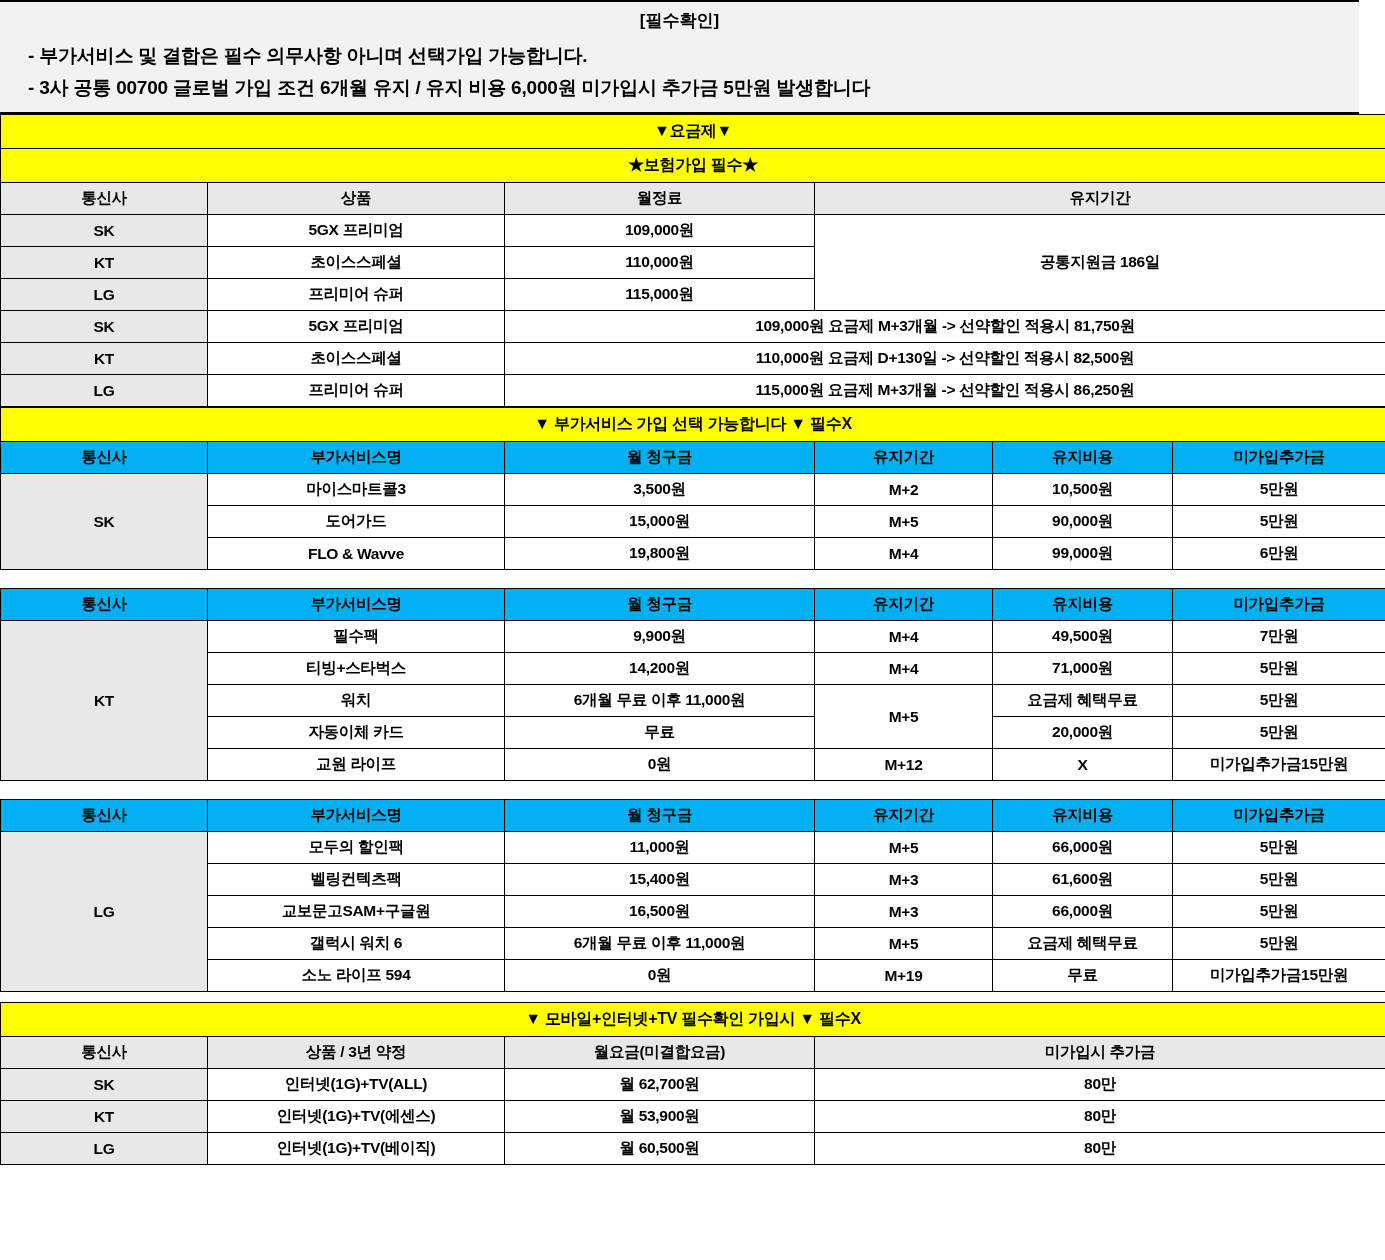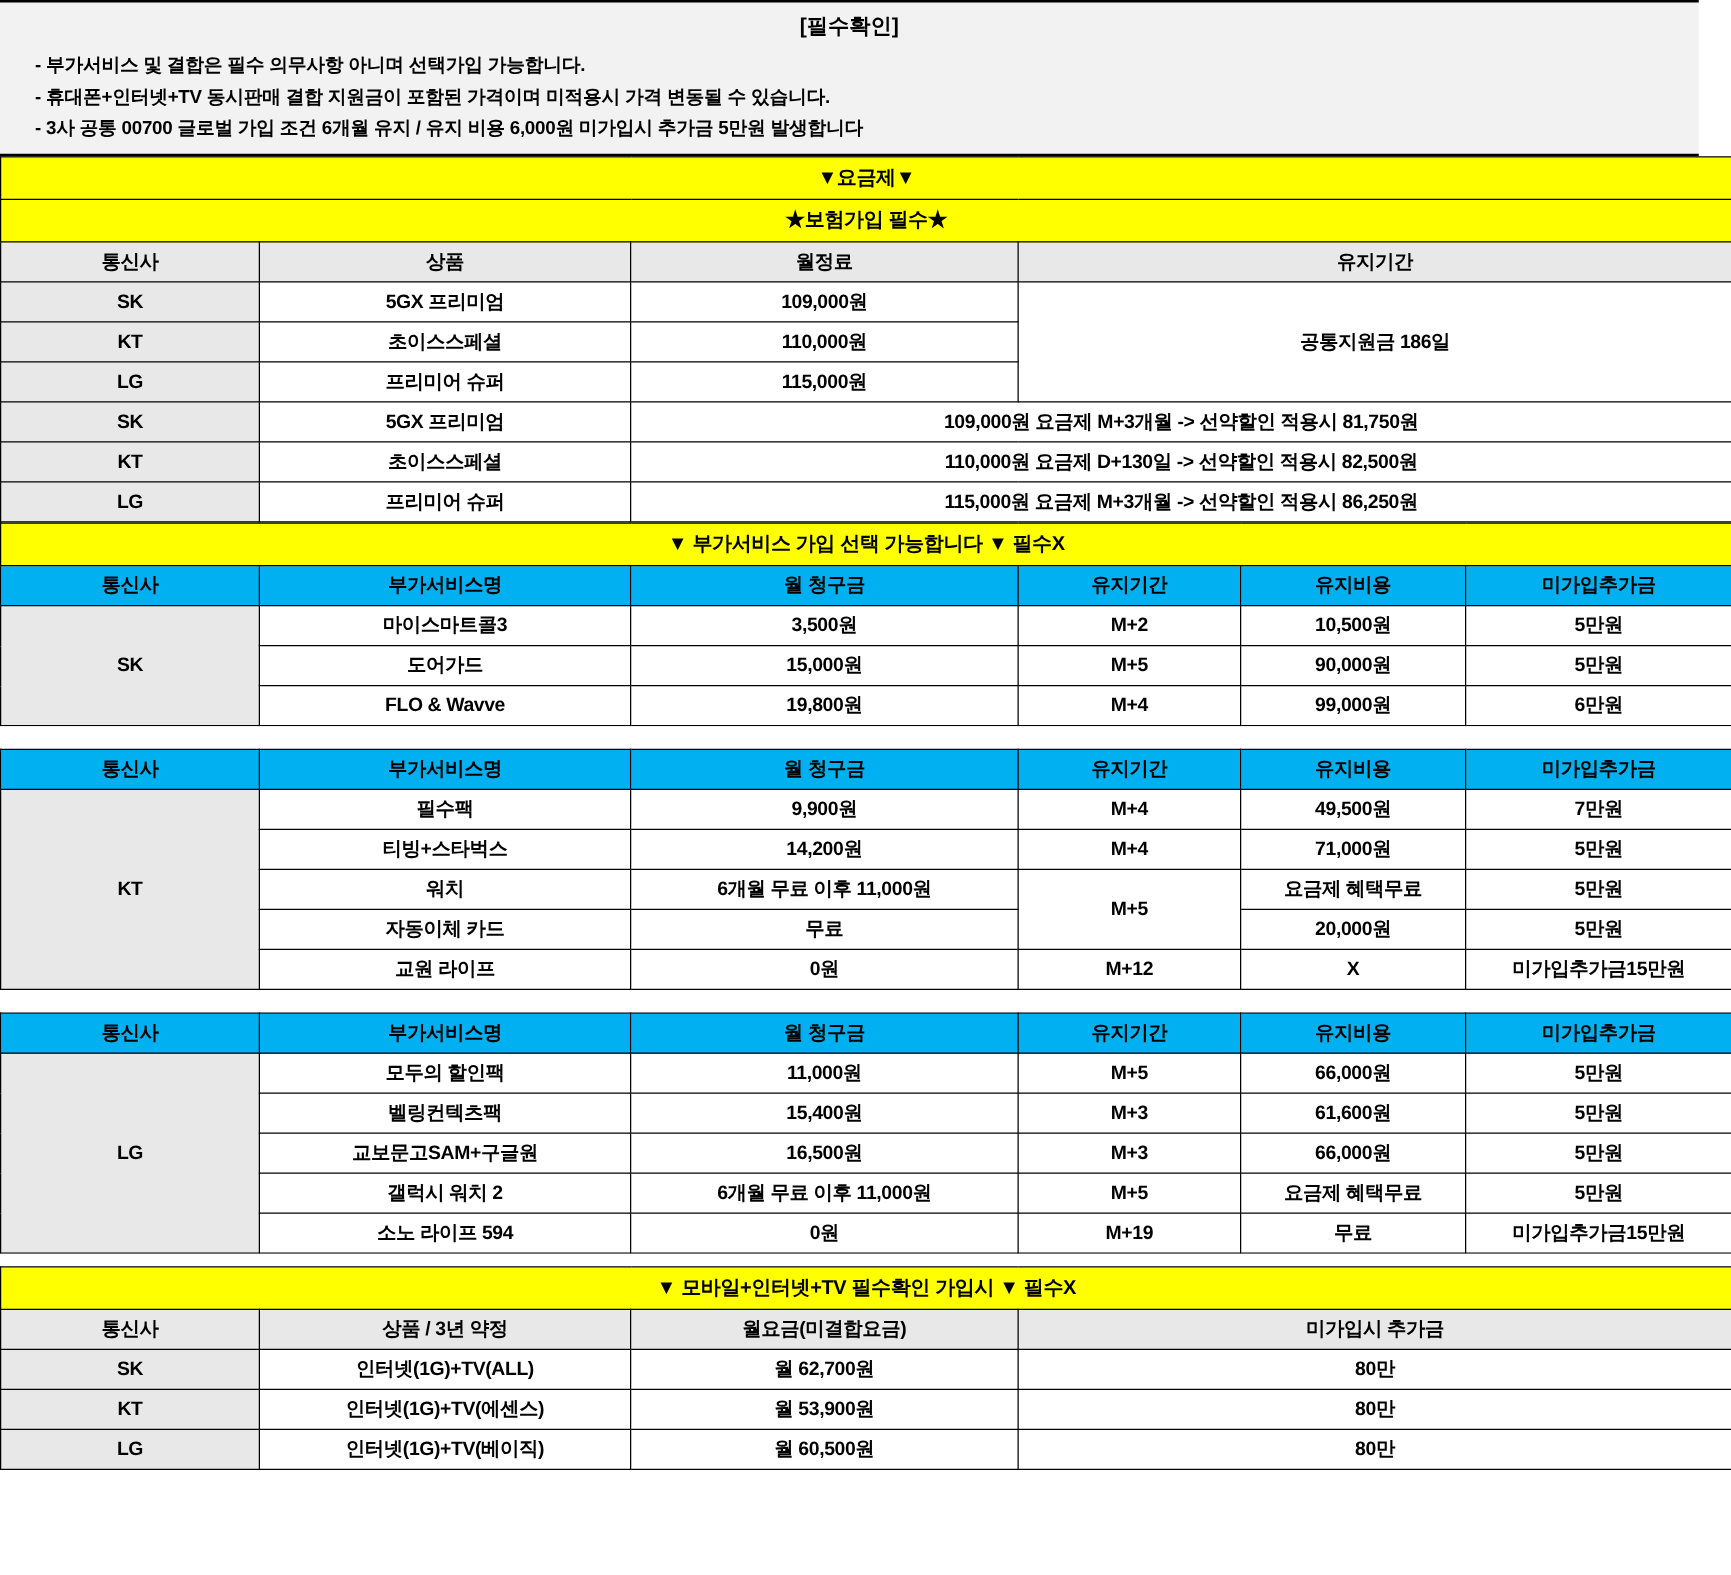--- a/index.html
+++ b/index.html
@@ -26,21 +26,21 @@
     padding: 4px 0 8px 0;
   }
   .notice-title {
     text-align: center;
     font-size: 17px;
     font-weight: bold;
     color: #000;
     padding: 3px 0 8px 0;
   }
   .notice-line {
-    font-size: 15px;
+    font-size: 19px;
     font-weight: bold;
     color: #000;
     padding: 3px 16px 3px 28px;
     letter-spacing: -0.2px;
   }
 
   
   table.grid {
     width: 1385px;
     border-collapse: collapse;
@@ -85,21 +85,20 @@
   }
 </style>
 </head>
 <body>
 
 <div class="page">
 
   <div class="notice">
     <div class="notice-title">[필수확인]</div>
     <div class="notice-line">- 부가서비스 및 결합은 필수 의무사항 아니며 선택가입 가능합니다.</div>
-    <div class="notice-line">- 휴대폰+인터넷+TV 동시판매 결합 지원금이 포함된 가격이며 미적용시 가격 변동될 수 있습니다.</div>
     <div class="notice-line">- 3사 공통 00700 글로벌 가입 조건 6개월 유지 / 유지 비용 6,000원 미가입시 추가금 5만원 발생합니다</div>
   </div>
 
   <table class="grid">
     <colgroup>
       <col style="width:207px">
       <col style="width:297px">
       <col style="width:310px">
       <col style="width:571px">
     </colgroup>
@@ -290,21 +289,21 @@
         <td class="cell-white">5만원</td>
       </tr>
       <tr>
         <td class="cell-white">교보문고SAM+구글원</td>
         <td class="cell-white">16,500원</td>
         <td class="cell-white">M+3</td>
         <td class="cell-white">66,000원</td>
         <td class="cell-white">5만원</td>
       </tr>
       <tr>
-        <td class="cell-white">갤럭시 워치 2</td>
+        <td class="cell-white">갤럭시 워치 6</td>
         <td class="cell-white">6개월 무료 이후 11,000원</td>
         <td class="cell-white">M+5</td>
         <td class="cell-white">요금제 혜택무료</td>
         <td class="cell-white">5만원</td>
       </tr>
       <tr>
         <td class="cell-white">소노 라이프 594</td>
         <td class="cell-white">0원</td>
         <td class="cell-white">M+19</td>
         <td class="cell-white">무료</td>

